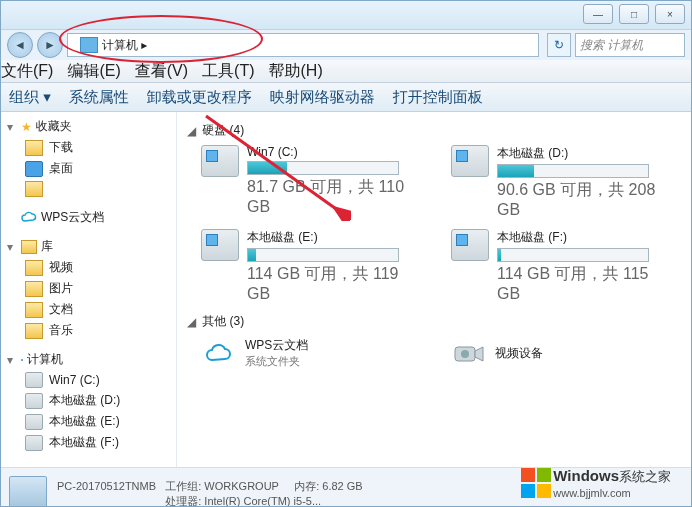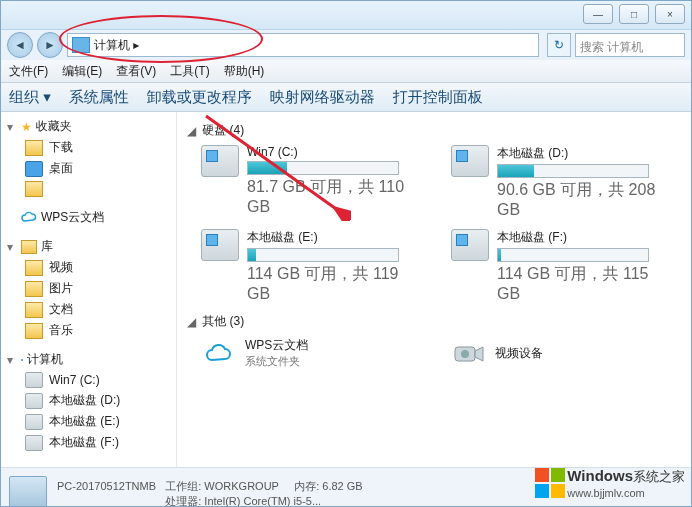--- a/index.html
+++ b/index.html
@@ -2,26 +2,26 @@
 <html><head>
 <meta charset="utf-8">
 <style>
   html,body{margin:0;padding:0;font-family:"Microsoft YaHei","Segoe UI",Arial,sans-serif;font-size:12px;color:#222;background:#fff}
   .window{width:692px;height:507px;position:relative;border:1px solid #7ea7c8;box-sizing:border-box;overflow:hidden;background:#fff}
   .titlebar{height:28px;background:linear-gradient(#e8f3fb,#d5e8f6);border-bottom:1px solid #b9d3e8;position:relative}
   .win-controls{position:absolute;right:6px;top:3px;display:flex;gap:6px}
   .win-btn{width:28px;height:18px;border:1px solid #8fa9c0;border-radius:3px;background:linear-gradient(#f7fbff,#dceaf5);display:flex;align-items:center;justify-content:center;font-size:10px;color:#445}
   .addr-row{height:30px;display:flex;align-items:center;padding:0 6px;gap:4px;background:#e9f2fa}
   .nav-btn{width:24px;height:24px;border-radius:50%;background:radial-gradient(#cfe6f7,#a8cbe6);border:1px solid #7ea7c8;display:flex;align-items:center;justify-content:center;color:#356;font-size:12px}
-  .addr-bar{flex:1;height:22px;border:1px solid #9cb9d0;background:#fff;display:flex;align-items:center;padding:0 4px}
+  .addr-bar{flex:1;height:22px;border:1px solid #9cb9d0;background:#fff;display:flex;align-items:center;padding:0 12px}
   .addr-bar .icon{width:16px;height:14px;background:#68b6e8;margin-right:4px;border:1px solid #3a8fc8}
   .addr-text{font-size:12px}
   .refresh-btn{width:22px;height:22px;border:1px solid #9cb9d0;background:#e9f4fb;display:flex;align-items:center;justify-content:center;color:#1764a3;margin-left:4px}
-  .search-box{width:100px;height:22px;border:1px solid #9cb9d0;background:#fff;display:flex;align-items:flex-end;padding:0 4px;color:#888;}
-  .menu-row{height:22px;background:linear-gradient(#f6f9fc,#e8eef4);border-bottom:1px solid #c3d2de;display:flex;align-items:center;padding-left:8px;gap:14px;font-size:12px}
+  .search-box{width:100px;height:22px;border:1px solid #9cb9d0;background:#fff;display:flex;align-items:center;padding:0 4px;color:#888;font-style:italic}
+  .menu-row{height:22px;background:linear-gradient(#f6f9fc,#e8eef4);border-bottom:1px solid #c3d2de;display:flex;align-items:center;gap:14px;font-size:16px}
   .menu-row span{cursor:default}
   .toolbar-row{height:28px;background:linear-gradient(#f3f7fb,#e0ecf5);border-bottom:1px solid #c3d2de;display:flex;align-items:center;padding-left:8px;gap:18px;font-size:15px;color:#1a4c7a}
   .toolbar-row .tb{display:flex;align-items:center;gap:4px}
   .body-row{display:flex;height:355px}
   .sidebar{width:175px;border-right:1px solid #e3e9ef;overflow:hidden;padding-top:4px}
   .side-group{margin-bottom:8px}
   .side-head{display:flex;align-items:center;padding:2px 6px;gap:4px;font-size:12px}
   .side-head .exp{width:10px;color:#777}
   .side-head .star{color:#f5b52a}
   .side-item{display:flex;align-items:center;padding:2px 6px 2px 24px;gap:6px;font-size:12px}
@@ -48,21 +48,21 @@
   .oicon.baidu{background:#1296db;border-radius:6px}
   .oicon.baidu svg{width:24px;height:24px}
   .oicon.cam svg{width:32px;height:28px}
   .oinfo .oname{font-size:12px}
   .oinfo .osub{font-size:11px;color:#777}
   .statusbar{height:44px;border-top:1px solid #d4dee6;background:#eef4f9;display:flex;align-items:center;padding:4px 8px;gap:10px}
   .status-icon{width:36px;height:34px;background:linear-gradient(#d4e6f4,#9fc2db);border:1px solid #7ea7c8;border-radius:2px}
   .status-text{font-size:11px;color:#555;line-height:1.4}
   .ellipse{position:absolute;left:58px;top:14px;width:200px;height:44px;border:2px solid #d23;border-radius:50%;pointer-events:none;z-index:20}
   .arrow{position:absolute;left:200px;top:110px;width:150px;height:110px;pointer-events:none;z-index:20}
-  .watermark{position:absolute;right:6px;bottom:6px;display:flex;align-items:center;font-size:12px;color:#333;z-index:25}
+  .watermark{position:absolute;right:20px;bottom:6px;display:flex;align-items:center;font-size:12px;color:#333;z-index:25}
   .wlogo{width:34px;height:34px}
 </style>
 </head>
 <body>
 
 <div class="window">
 
   <div class="ellipse"></div>
   <svg class="arrow" viewBox="0 0 150 110">
     <defs>

